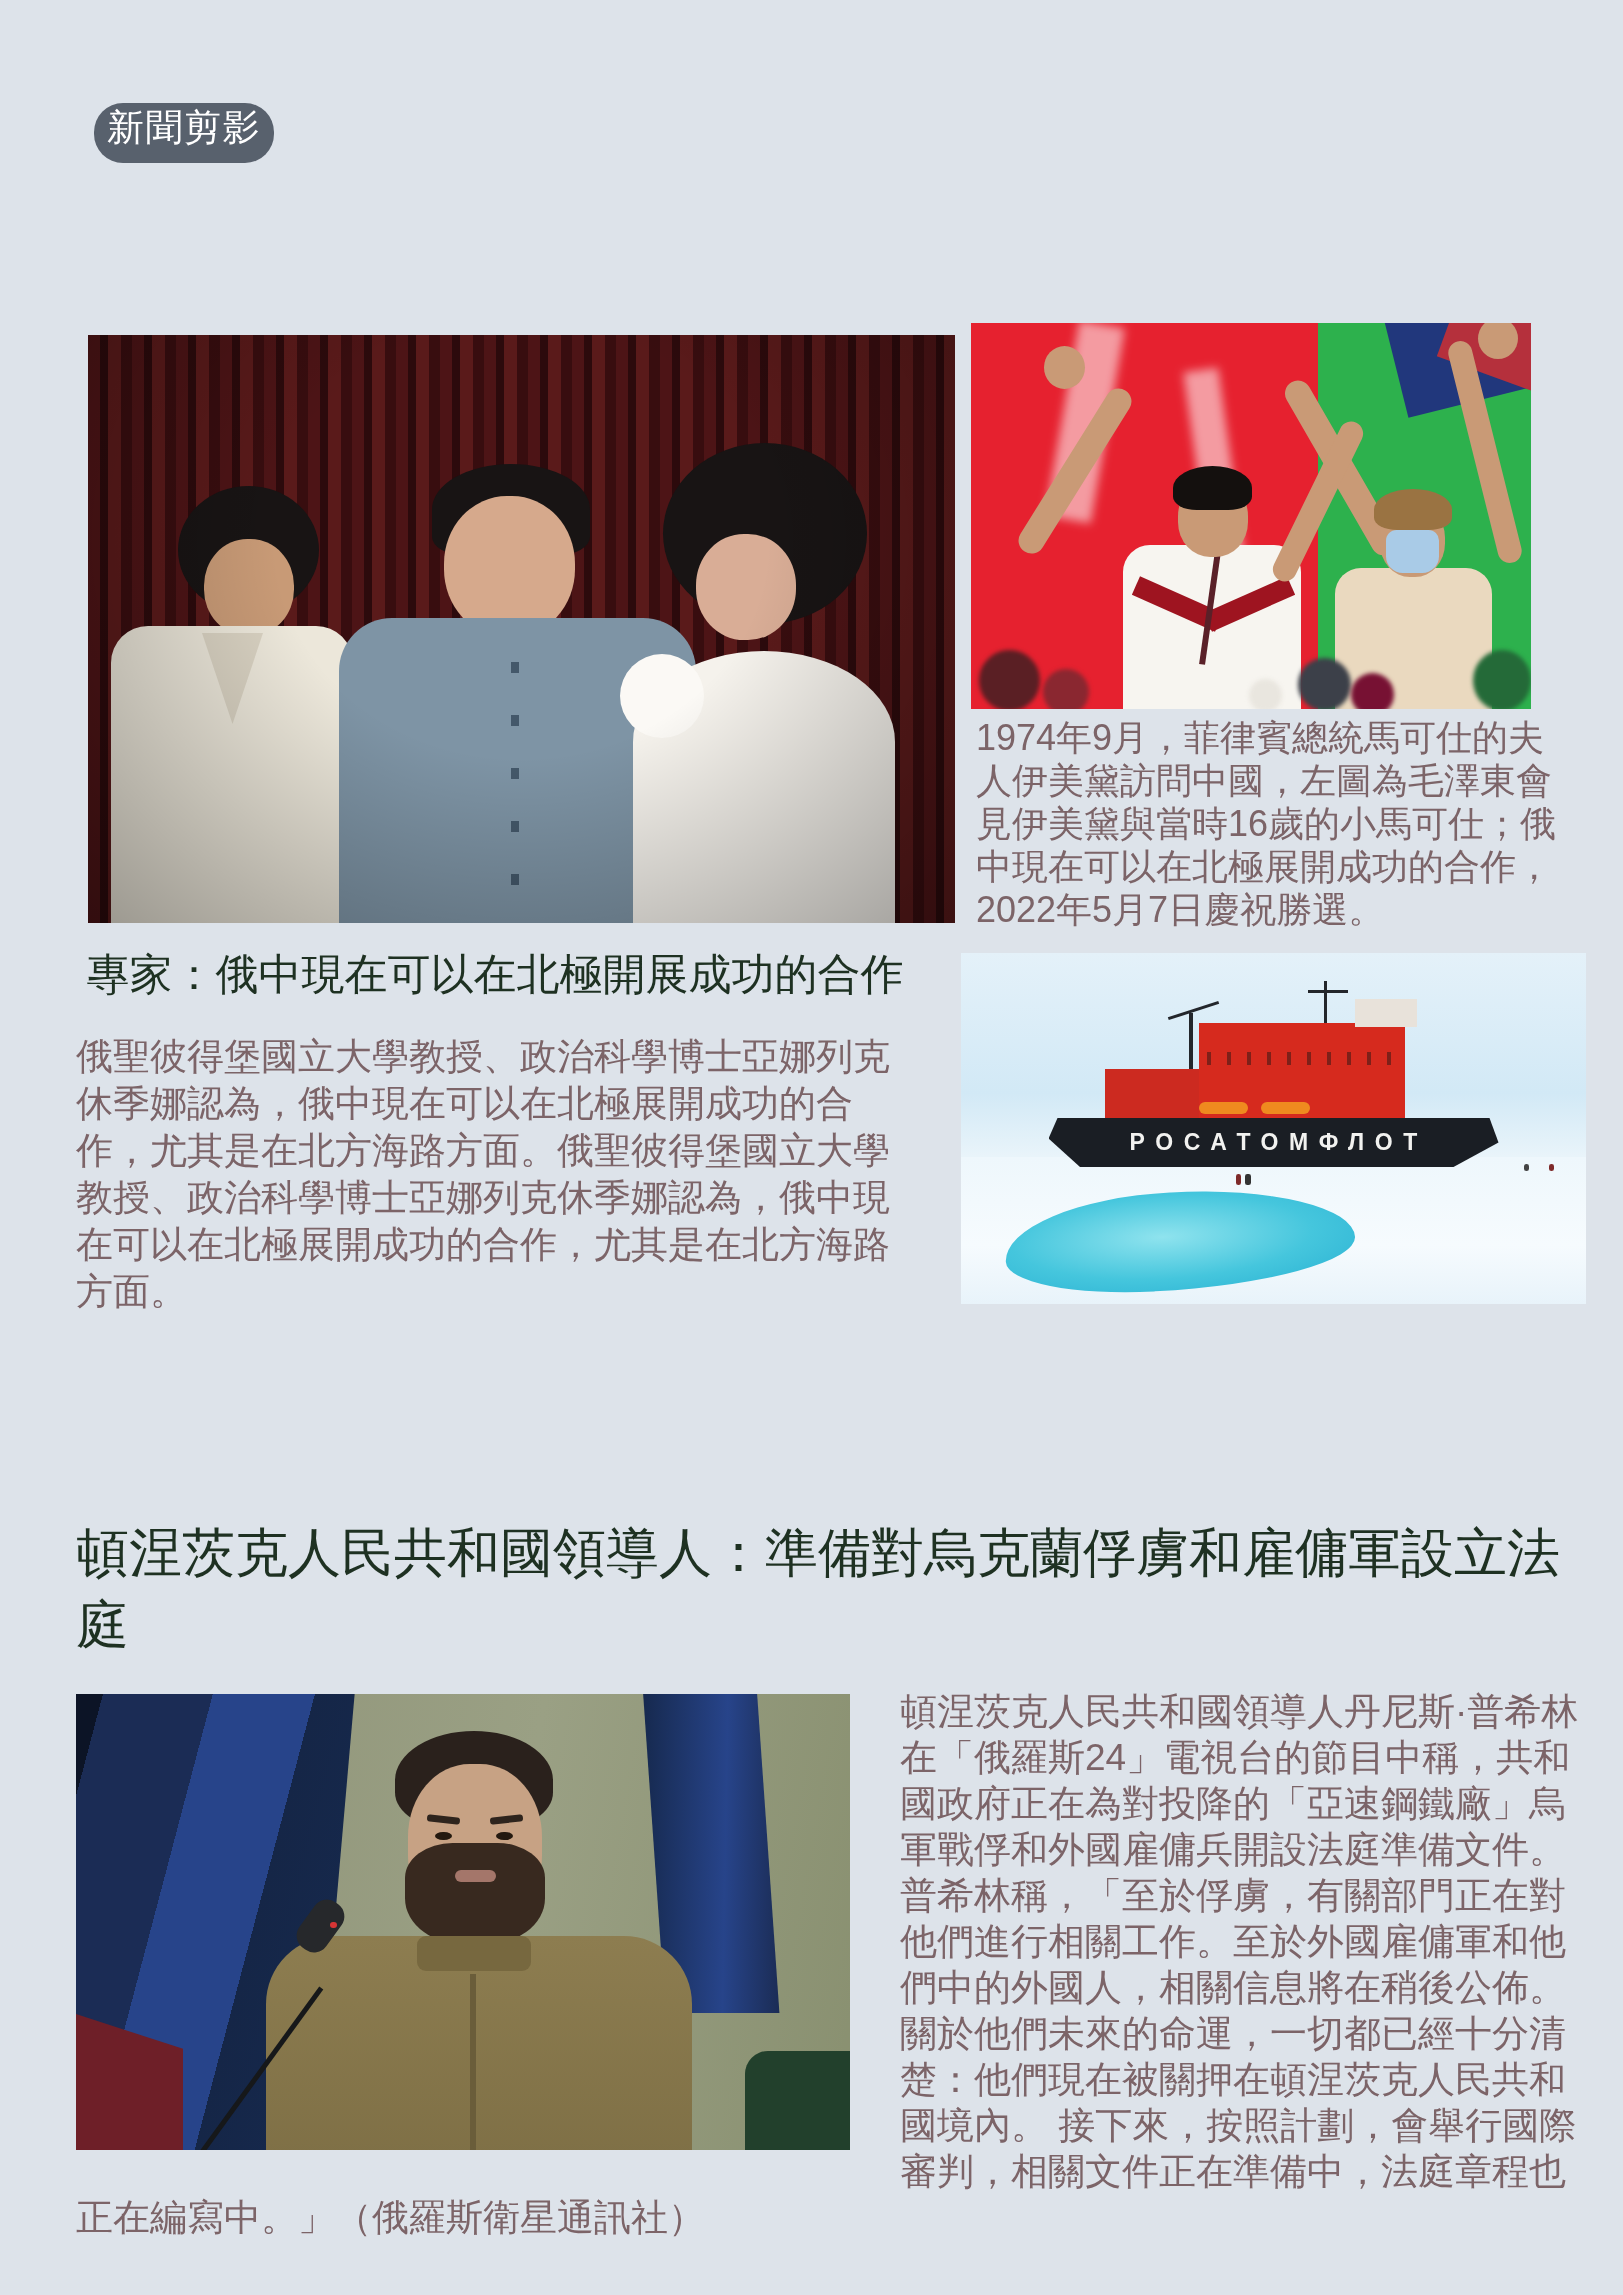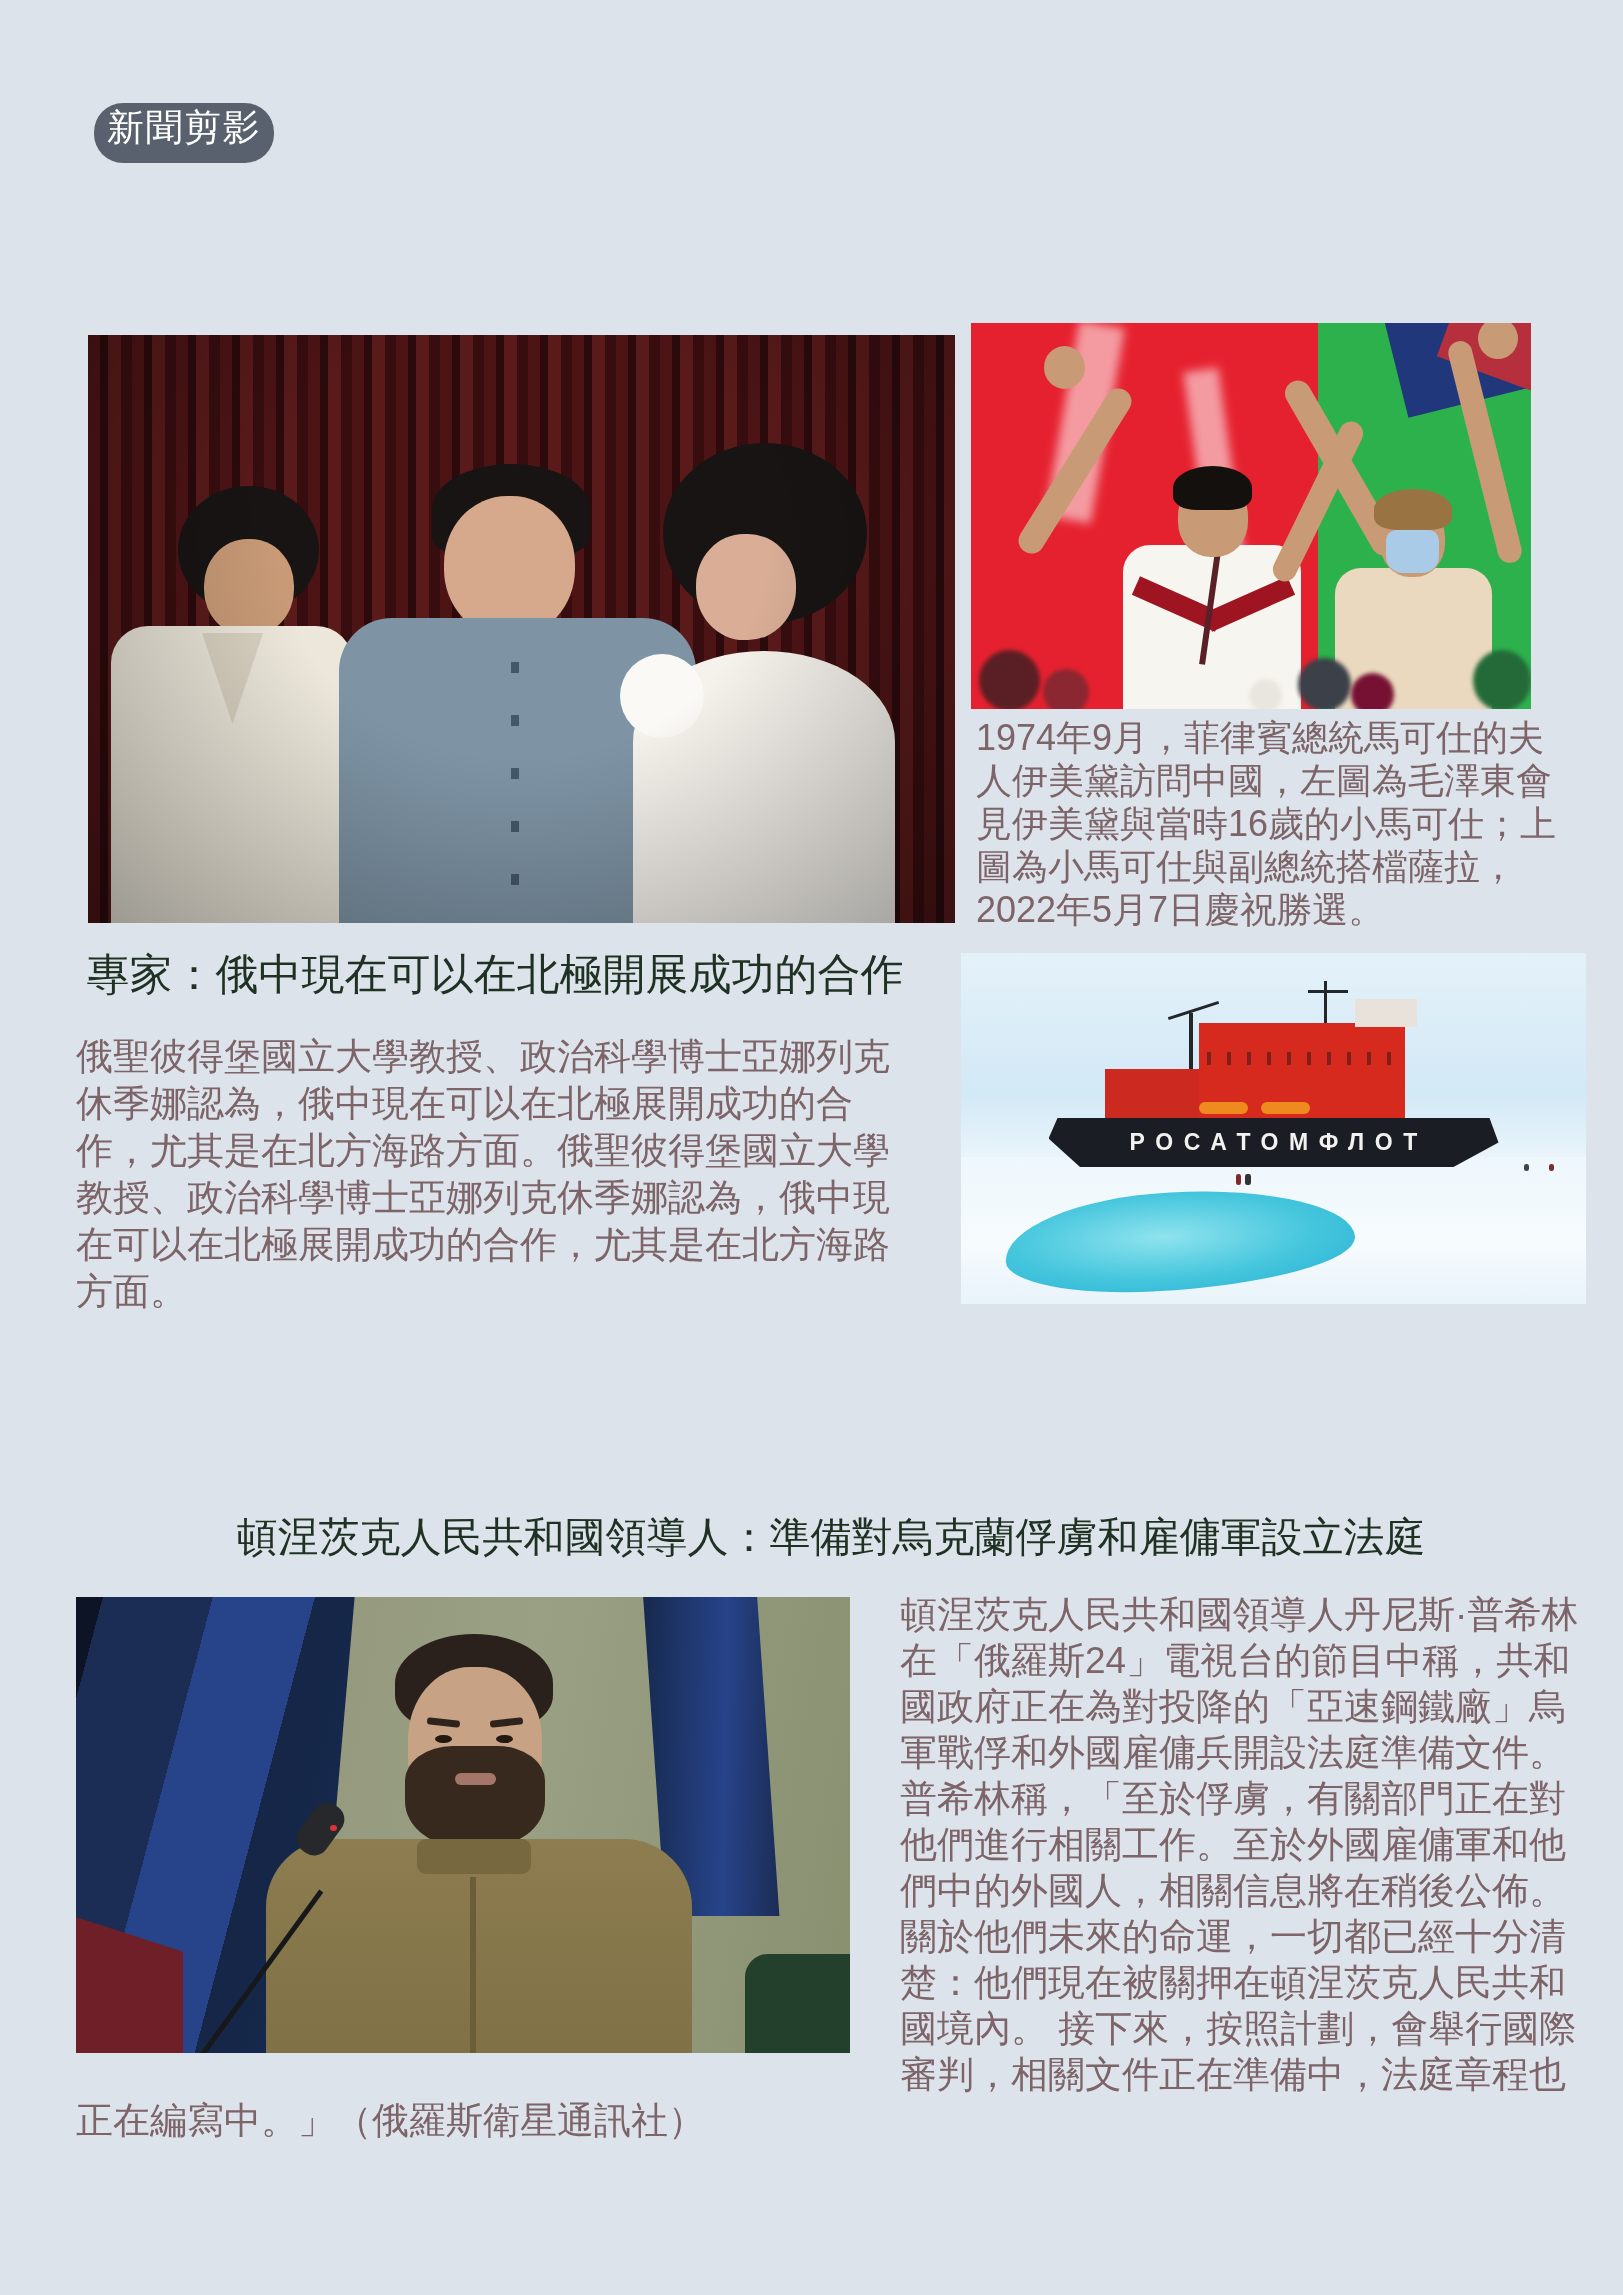--- a/index.html
+++ b/index.html
@@ -82,21 +82,21 @@
   .lifeboat{width:49px;height:12px;background:#ef8a1f;border-radius:7.6px;}
   .melt-pool{left:7%;top:68%;width:56%;height:28%;transform:rotate(-3deg);
       background:radial-gradient(ellipse at 45% 45%,#8fe3ee 0%,#45c6dd 55%,#28b0d2 100%);
       border-radius:48% 52% 58% 42%/62% 55% 45% 38%;}
   .person-dot{width:5.3px;height:10.6px;background:#7e2a2a;border-radius:2.3px;}
   .sec-arctic p{margin:0;font-size:37px;line-height:47px;}
   .sec-arctic p.p2{margin-top:12px;line-height:44px;}
 
   
   .sec-donetsk{position:absolute;left:76px;top:1510px;width:1510px;color:#7c6468;}
-  .sec-donetsk h3{font-size:41px;text-align:center;margin:0 0 27px;}
+  .sec-donetsk h3{font-size:53px;text-align:left;margin:8px 0 27px;}
   .pushilin-photo{float:left;width:774px;height:456px;margin:4.6px 50px 10.6px 0;position:relative;overflow:hidden;
       background:linear-gradient(100deg,#8e9277 0%,#9aa084 55%,#899070 100%);}
   .flag-left{left:-46px;top:-15px;width:304px;height:502px;transform:skewX(-5deg);
       background:linear-gradient(100deg,#0c1426 0%,#0c1426 14%,#1b2c55 14%,#1b2c55 42%,#27448a 42%,#27448a 68%,#152647 68%,#16294e 100%);}
   .flag-left-red{left:-15px;top:335px;width:122px;height:137px;background:#6e1f28;transform:skewY(18deg);}
   .flag-right{left:578px;top:-7.6px;width:114px;height:327px;background:linear-gradient(95deg,#16294e,#27448a 60%,#1b2c55);transform:skewX(4deg);}
   .chair{left:669px;top:357px;width:122px;height:114px;background:#22402c;border-radius:23px 0 0 0;}
   .pu-hair{left:319px;top:37px;width:158px;height:99px;background:#2a211c;border-radius:50% 50% 38% 38%;}
   .pu-face{left:332px;top:70px;width:134px;height:158px;background:#c7a284;border-radius:46% 46% 42% 42%;}
   .pu-brow{width:33px;height:6.8px;background:#2e241d;border-radius:3px;}
@@ -163,21 +163,21 @@
     <div class="abs s2-mask"></div>
 
     <div class="abs crowd-dot" style="left:7.6px;top:327px;width:61px;height:61px;background:#5a1f24;"></div>
     <div class="abs crowd-dot" style="left:72px;top:346px;width:46px;height:46px;background:#8a2730;"></div>
     <div class="abs crowd-dot" style="left:327px;top:335px;width:53px;height:53px;background:#3c4049;"></div>
     <div class="abs crowd-dot" style="left:380px;top:350px;width:43px;height:43px;background:#713; "></div>
     <div class="abs crowd-dot" style="left:502px;top:327px;width:58px;height:61px;background:#246a38;"></div>
     <div class="abs crowd-dot" style="left:278px;top:356px;width:33px;height:33px;background:#e9e6df;"></div>
   </div>
 
-  <div class="caption-1">1974年9月，菲律賓總統馬可仕的夫人伊美黛訪問中國，左圖為毛澤東會見伊美黛與當時16歲的小馬可仕；上圖為小馬可仕與副總統搭檔薩拉，2022年5月7日慶祝勝選。</div>
+  <div class="caption-1">1974年9月，菲律賓總統馬可仕的夫人伊美黛訪問中國，左圖為毛澤東會見伊美黛與當時16歲的小馬可仕；俄中現在可以在北極展開成功的合作，2022年5月7日慶祝勝選。</div>
 
   <div class="sec-arctic">
     <div class="photo ship-photo" style="position:relative;float:right;margin-top:10px;">
       <div class="abs ice-field"></div>
       <div class="abs crane"></div>
       <div class="abs crane-arm"></div>
       <div class="abs mast"></div>
       <div class="abs mast-bar"></div>
       <div class="abs ss-low"></div>
       <div class="abs superstructure">

